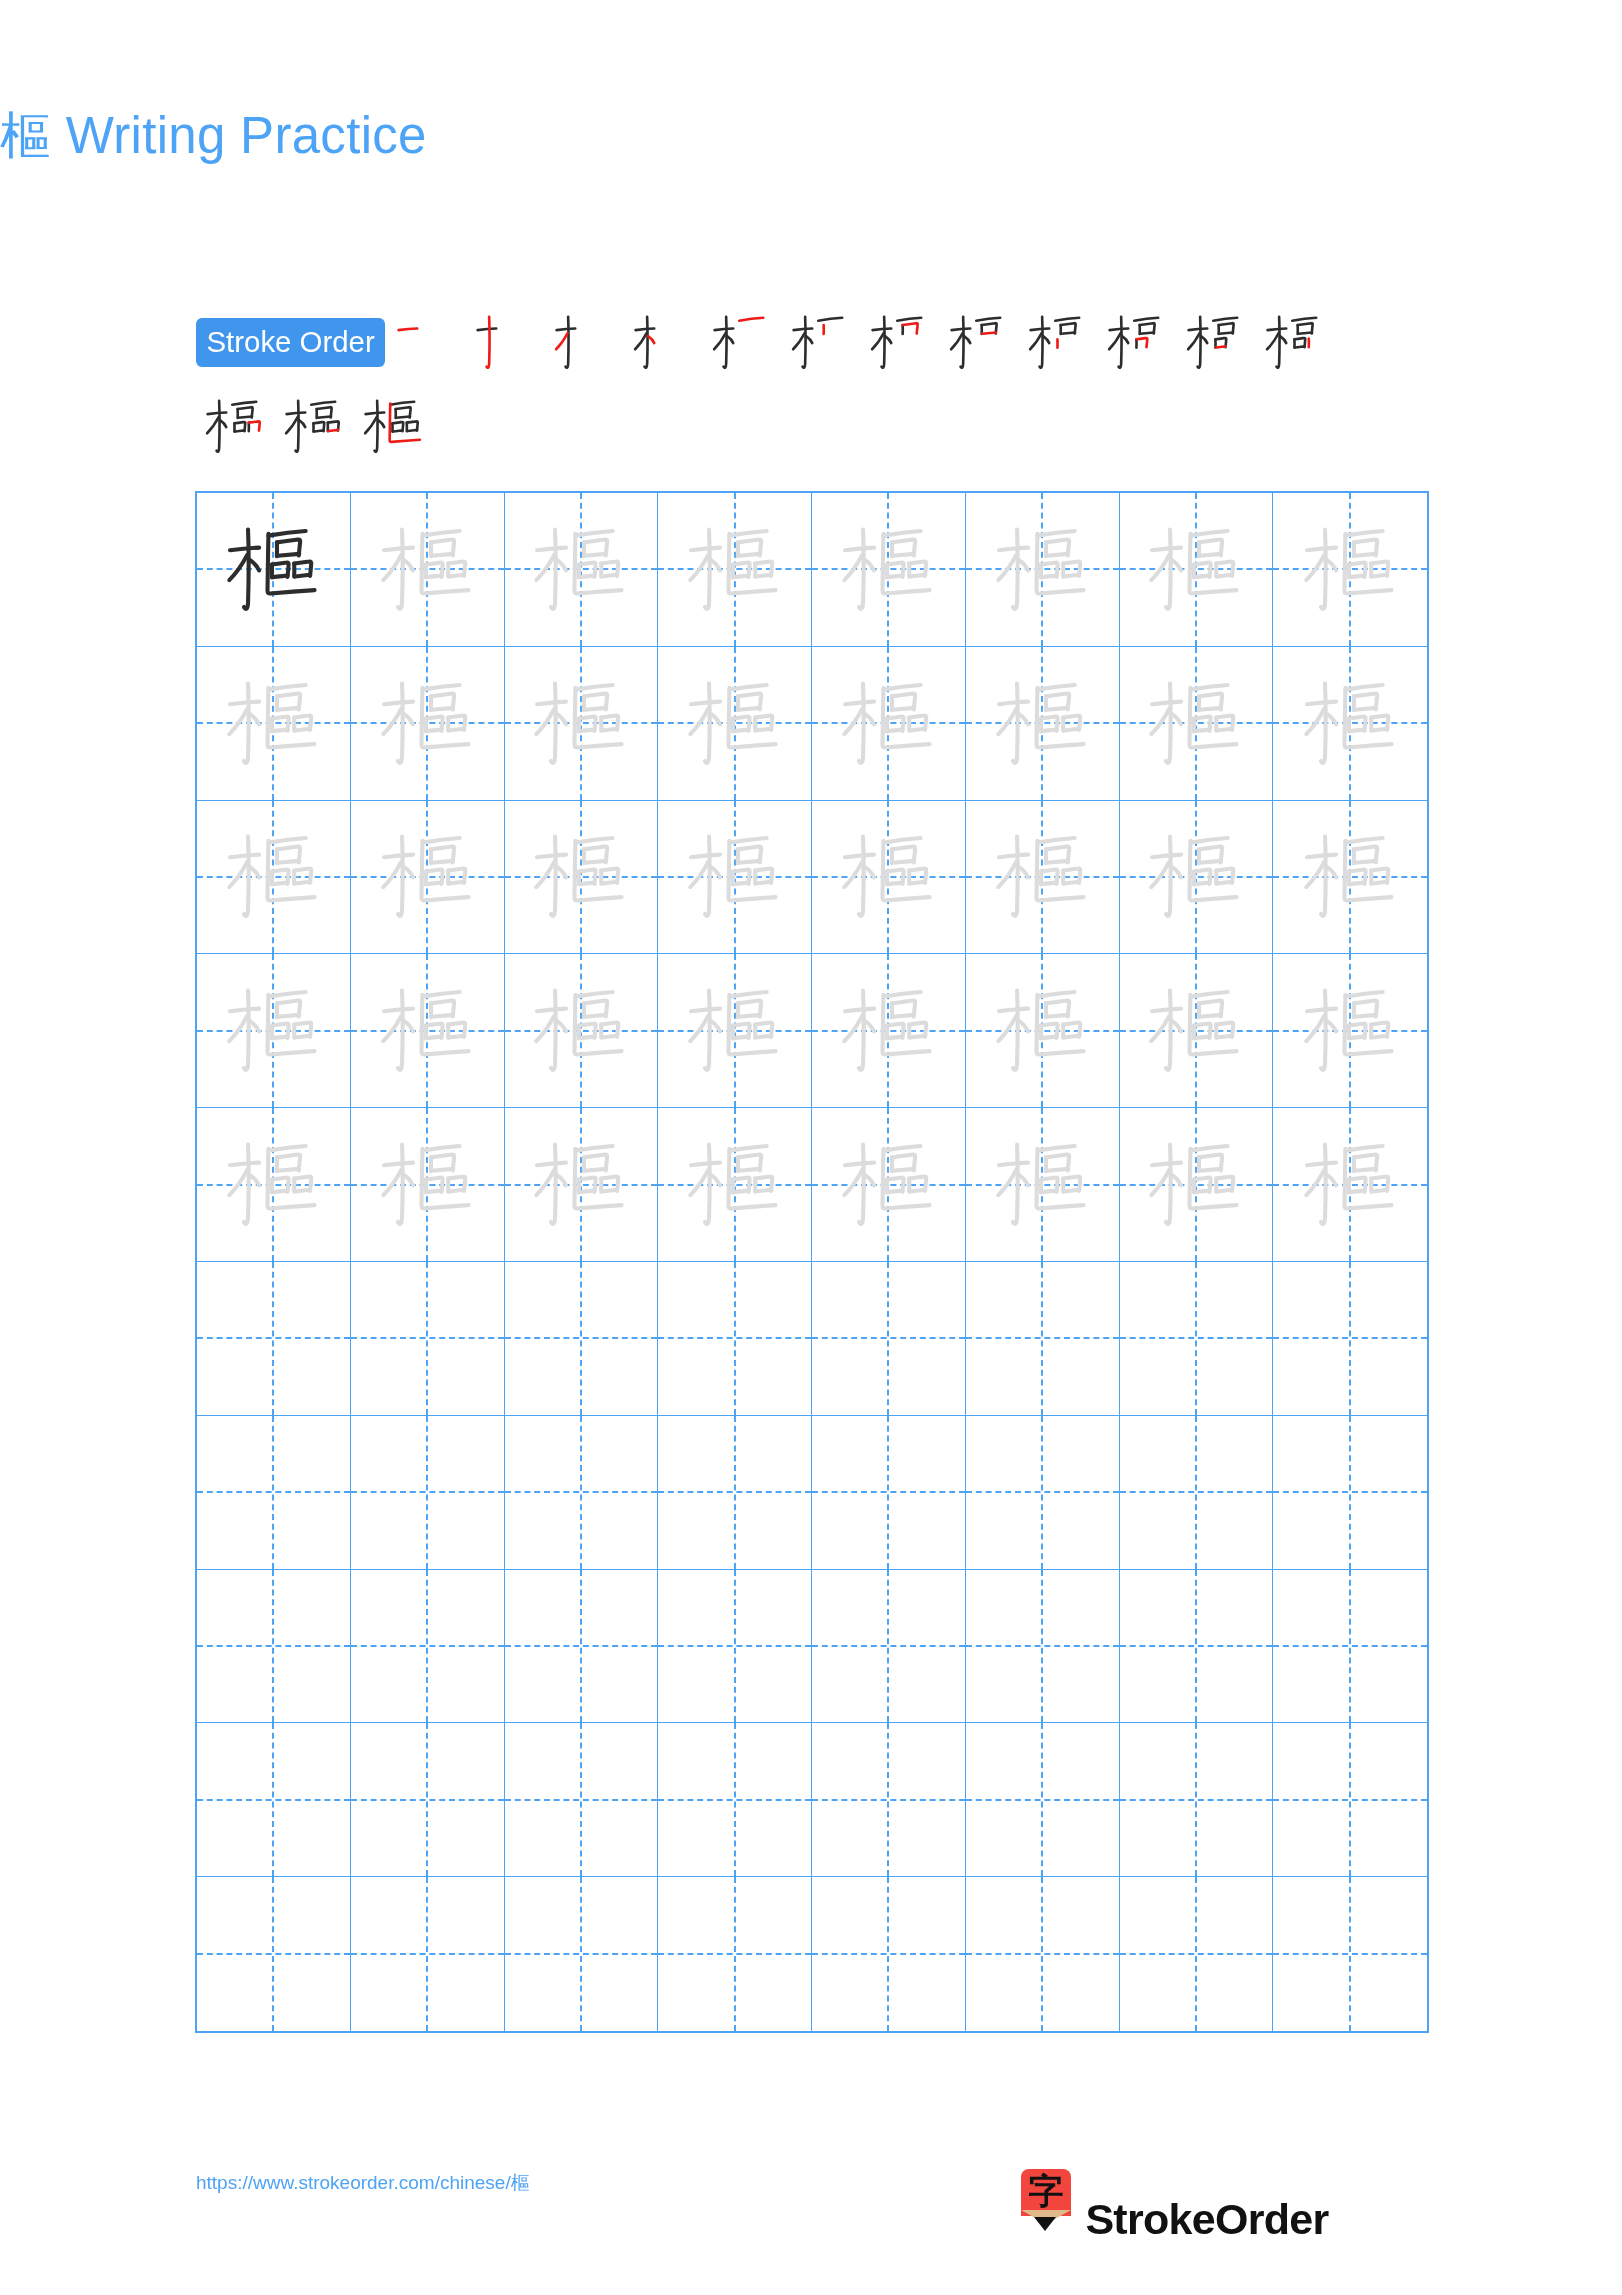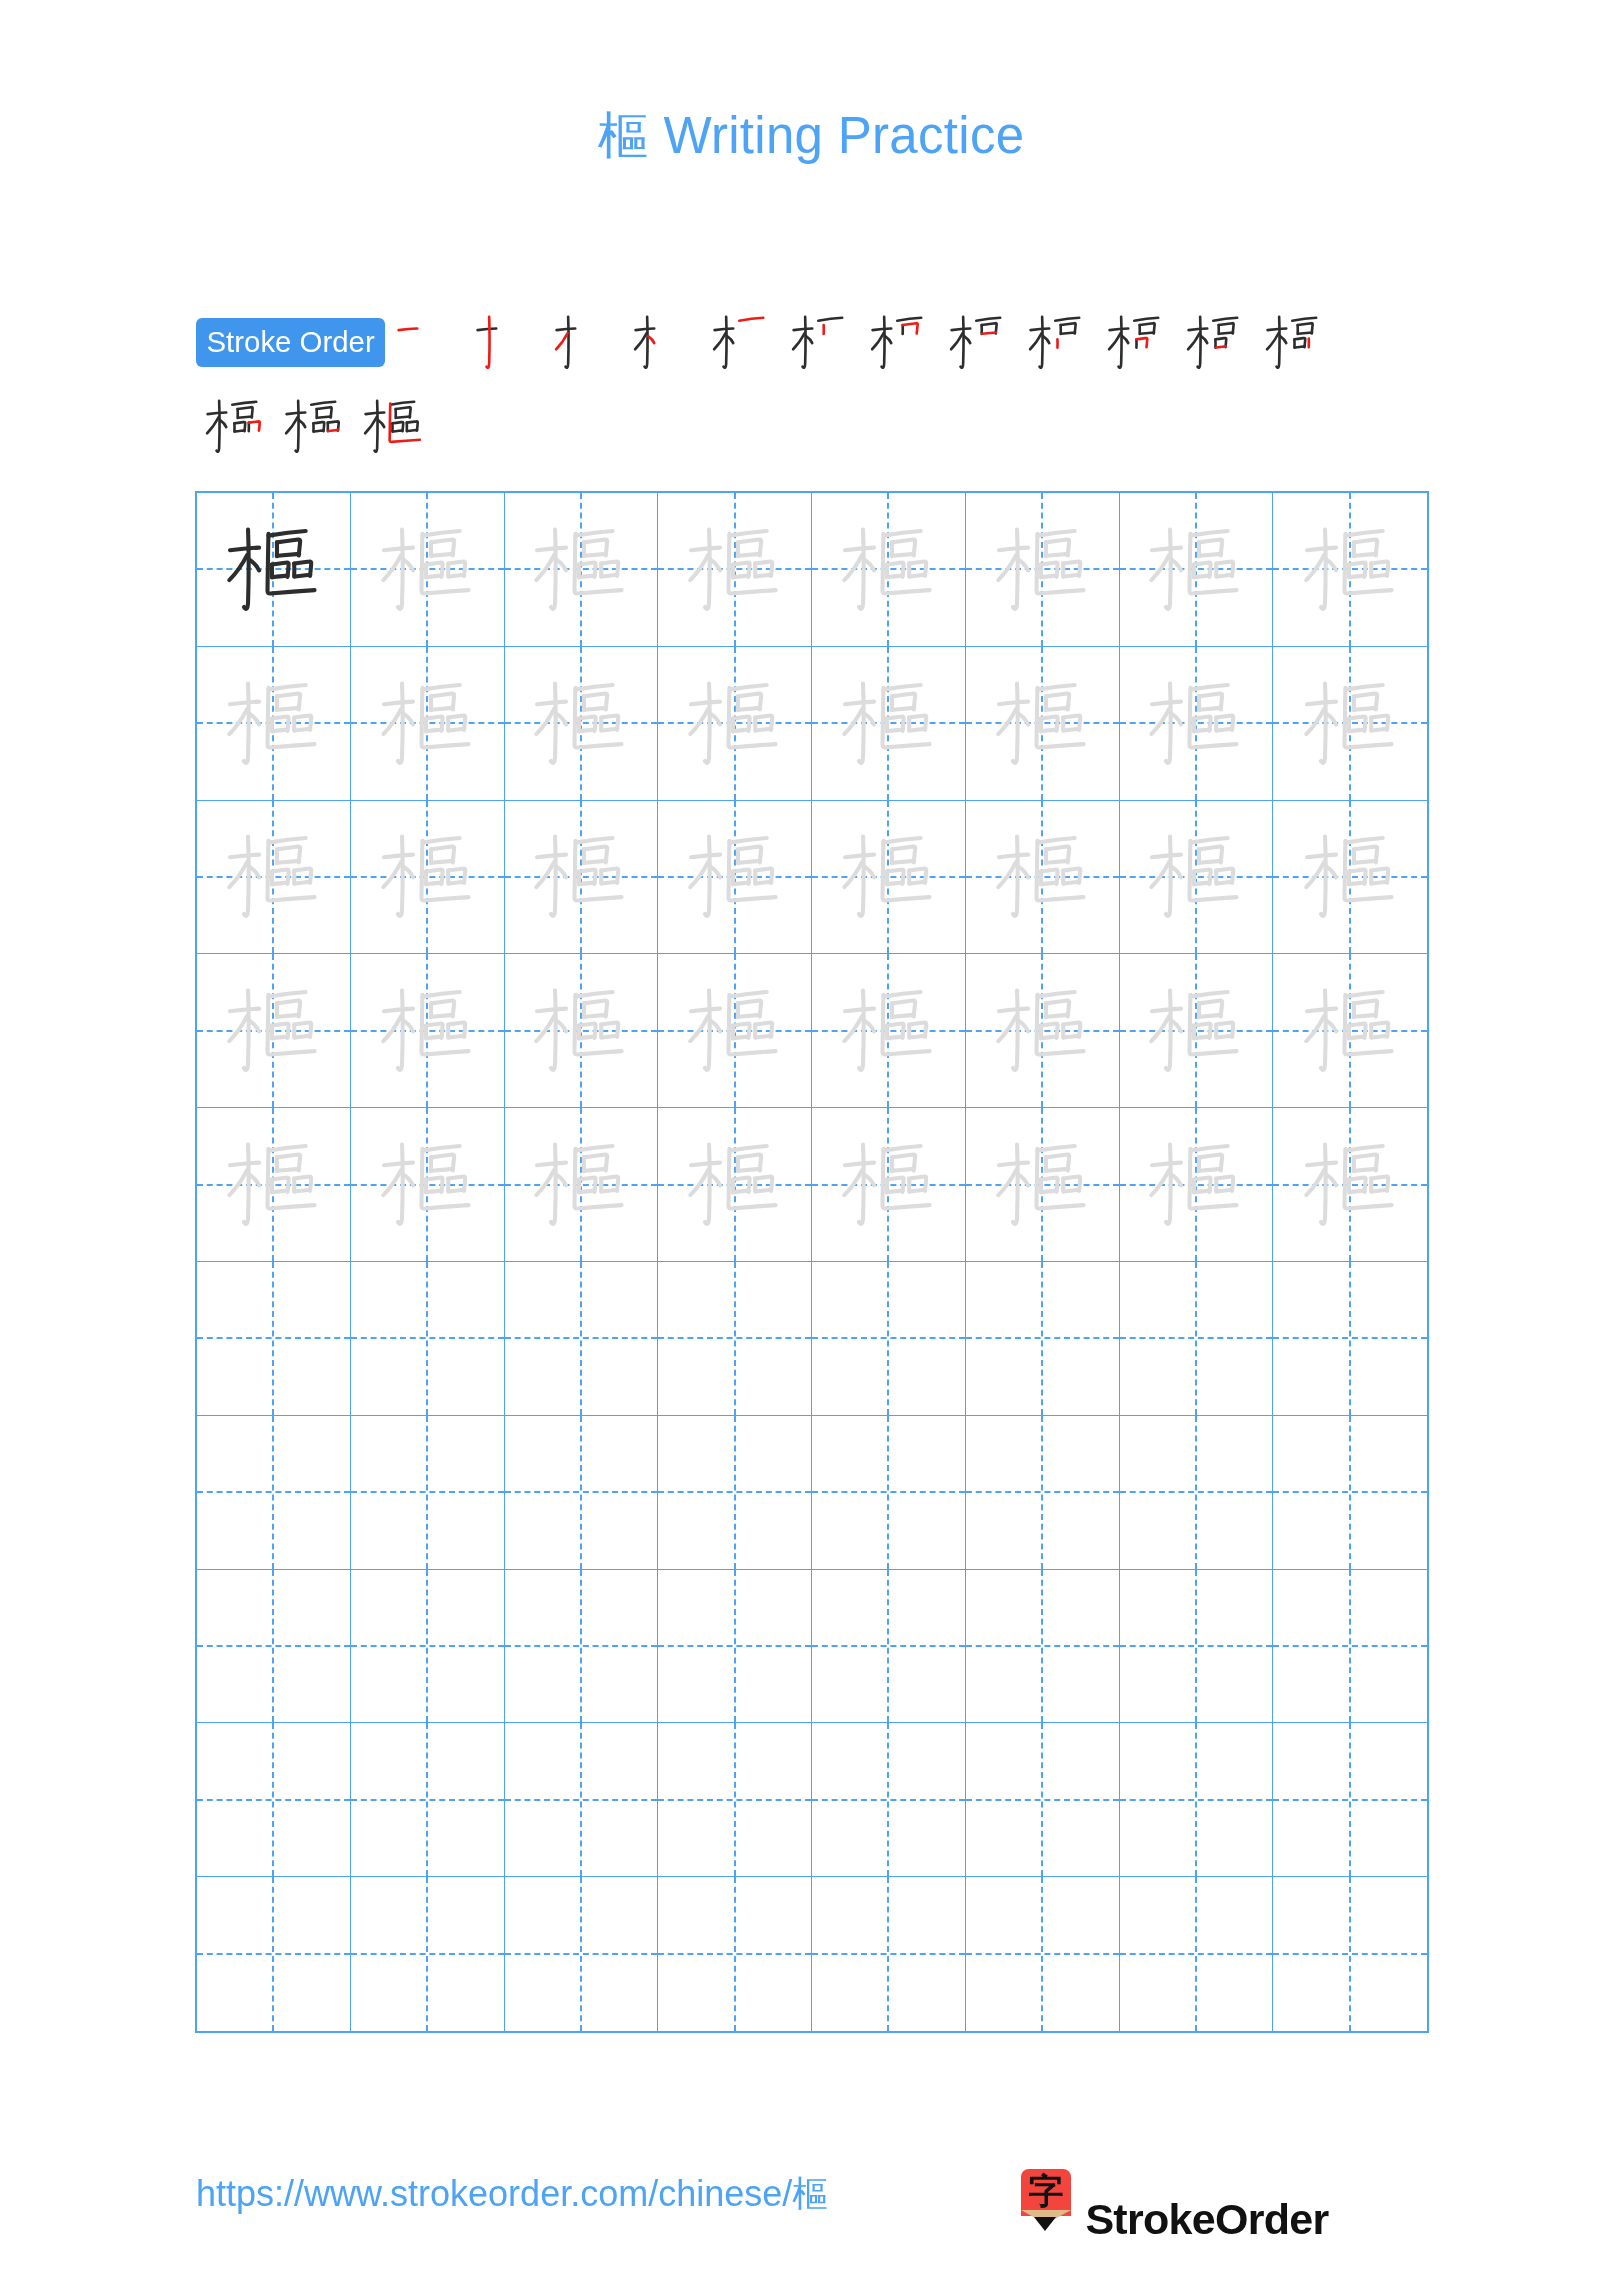--- a/index.html
+++ b/index.html
@@ -14,21 +14,20 @@
     font-family: "Liberation Sans", sans-serif;
     overflow: hidden;
   }
 
   
   #page-title {
     position: absolute;
     top: 102px;
     left: 0;
     width: 1622px;
-    text-align: center;
     font-size: 51px;
     font-weight: 400;
     color: #4da3f5;
     letter-spacing: 0.3px;
     white-space: nowrap;
   }
   #page-title .hanzi-title {
     font-family: "DejaVu Sans", sans-serif;
   }
 
@@ -122,21 +121,21 @@
     z-index: 2;
     user-select: none;
   }
   .cell-char svg { width: 123px; height: 123px; display:block; }
 
   
   #footer-url {
     position: absolute;
     left: 196px;
     top: 2170px;
-    font-size: 36px;
+    font-size: 19px;
     color: #4da3f5;
     white-space: nowrap;
   }
   #footer-url .hanzi-url { font-family: "DejaVu Sans", sans-serif; }
 
   #footer-logo {
     position: absolute;
     left: 1021px;
     top: 2157px;
     display: flex;

